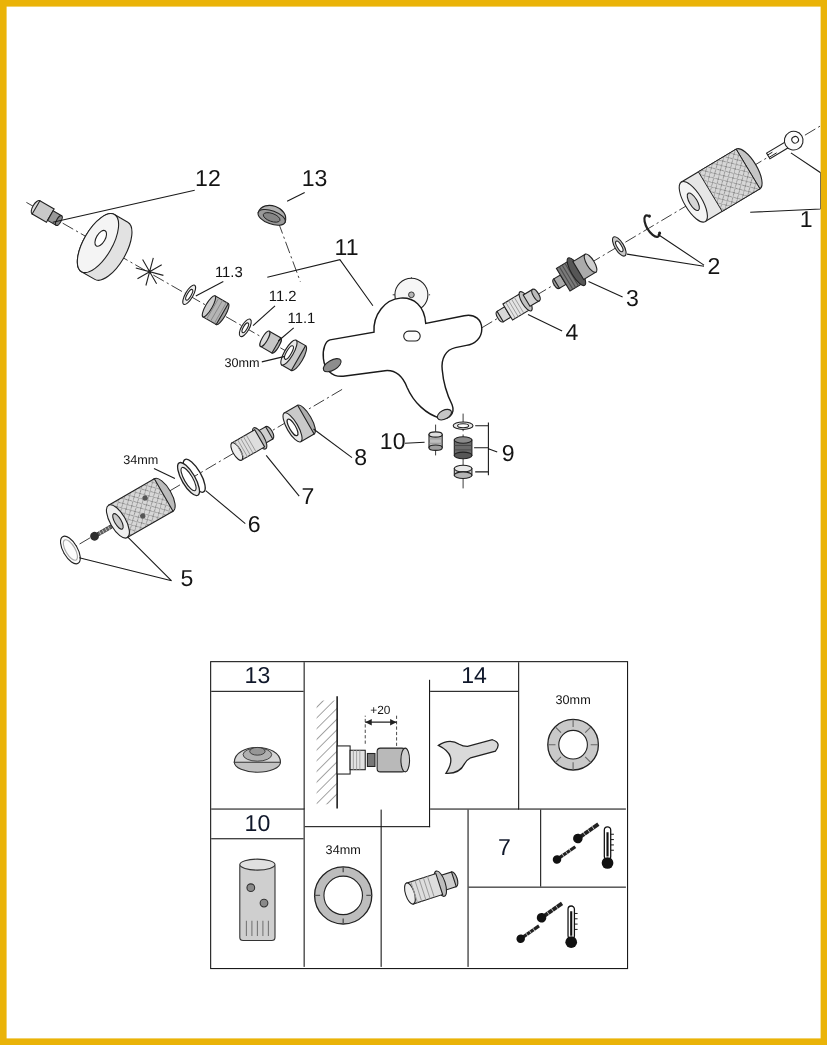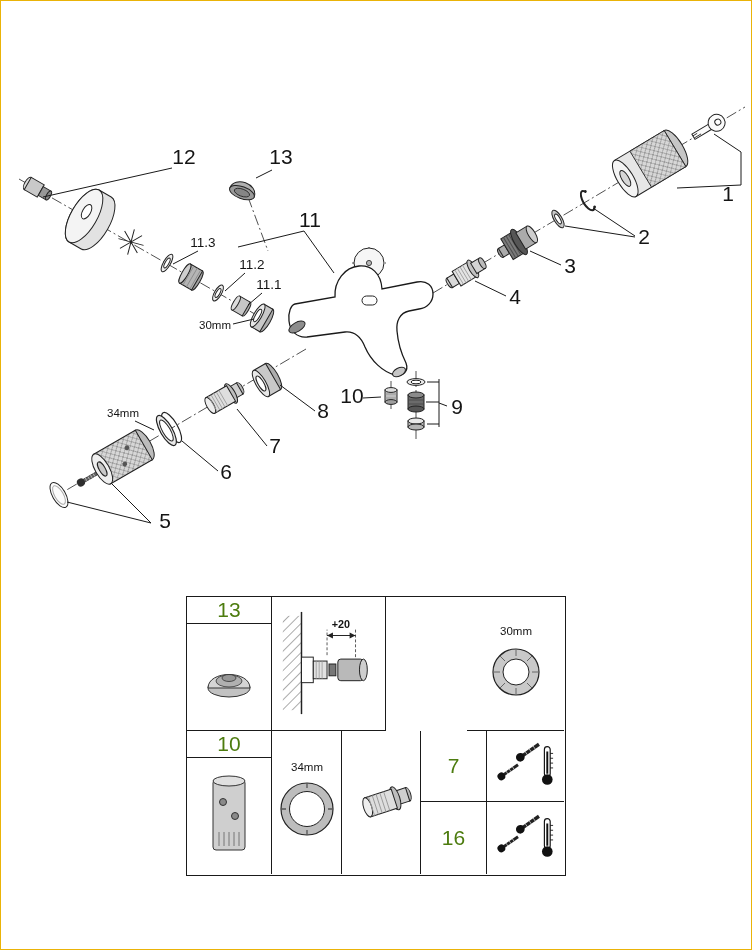--- a/index.html
+++ b/index.html
@@ -1,18 +1,18 @@
 <!DOCTYPE html>
 <html><head>
 <meta charset="utf-8">
 <style>
   html,body { margin:0; padding:0; background:#fff; }
   .page { position:relative; width:752px; height:950px; background:#fff;
-          border:1px solid #eab308; box-sizing:border-box; overflow:hidden;
-          font-family:"Liberation Sans", sans-serif; color:#4d7c0f; }
+          border:6px solid #eab308; box-sizing:border-box; overflow:hidden;
+          font-family:"Liberation Sans", sans-serif; color:#0f172a; }
   .exploded-svg { position:absolute; left:0; top:0; }
   text { font-family:"Liberation Sans", sans-serif; }
   .num    { font-size:21px; fill:#141414; }
   .subnum-t { font-size:13.5px; fill:#141414; }
   .dim    { font-size:11.5px; fill:#141414; }
   .axis   { stroke:#3c3c3c; stroke-width:0.9; stroke-dasharray:11 3 2 3; fill:none; }
   .cl     { stroke:#1a1a1a; stroke-width:1; fill:none; }
 
   .ptable { position:absolute; left:185px; top:595px; width:380px; height:280px;
             border:1.6px solid #1a1a1a; box-sizing:border-box; }
@@ -255,21 +255,21 @@
       <div class="cell-body">
         <svg width="62" height="50" viewBox="0 0 62 50">
           <ellipse cx="31" cy="36" rx="21" ry="9" fill="#c2c2c2" stroke="#333"></ellipse>
           <path d="M10 36 C10 18 52 18 52 36 Z" fill="#d5d5d5" stroke="#333"></path>
           <ellipse cx="31" cy="29" rx="13" ry="6" fill="#b0b0b0" stroke="#333" stroke-width="0.8"></ellipse>
           <ellipse cx="31" cy="26" rx="7" ry="3.5" fill="#969696" stroke="#333" stroke-width="0.8"></ellipse>
         </svg>
       </div>
     </div>
 
-    <div class="cell br bb" style="left:85px; top:0; width:114px; height:134px;font-weight:bold;">
+    <div class="cell br bb" style="left:85px; top:16px; width:114px; height:134px;">
       <div class="cell-body">
         <svg width="112" height="126" viewBox="0 0 114 126">
           <defs>
             <pattern id="hch" width="7" height="7" patternUnits="userSpaceOnUse" patternTransform="rotate(45)">
               <line x1="0" y1="0" x2="0" y2="7" stroke="#555" stroke-width="1"></line>
             </pattern>
           </defs>
           <rect x="10" y="14" width="19" height="96" fill="url(#hch)"></rect>
           <line x1="29" y1="10" x2="29" y2="114" stroke="#222" stroke-width="1.5"></line>
           <rect x="29" y="56" width="12" height="26" fill="#fff" stroke="#222"></rect>
@@ -280,20 +280,30 @@
           <ellipse cx="92" cy="69" rx="4" ry="11" fill="#cfcfcf" stroke="#222"></ellipse>
           <path d="M55 54 V28 M84 56 V28" stroke="#444" stroke-width="0.9" stroke-dasharray="3 2"></path>
           <line x1="55" y1="34" x2="84" y2="34" stroke="#222" stroke-width="1"></line>
           <path d="M55 34 l6 -3 v6 z" fill="#222"></path>
           <path d="M84 34 l-6 -3 v6 z" fill="#222"></path>
           <text x="69" y="26" text-anchor="middle" font-size="11" fill="#141414">+20</text>
         </svg>
       </div>
     </div>
 
+    <div class="cell br bb" style="left:199px; top:0; width:81px; height:134px;">
+      <div class="cell-head">14</div>
+      <div class="cell-body">
+        <svg width="76" height="62" viewBox="0 0 78 62">
+          <g transform="rotate(-15 39 31)">
+            <path d="M 8 18 Q 20 14 27 22 Q 30 25 34 26 L 58 26 Q 66 31 58 37 L 34 37 Q 30 38 27 41 Q 20 49 8 45 Q 16 38 16 31.5 Q 16 25 8 18 Z" fill="#d9d9d9" stroke="#222" stroke-width="1.2"></path>
+          </g>
+        </svg>
+      </div>
+    </div>
 
     <div class="cell bb" style="left:280px; top:0; width:97px; height:134px;">
       <div class="cell-body">
         <svg width="72" height="84" viewBox="0 0 72 84">
           <text x="36" y="13" text-anchor="middle" font-size="11.5" fill="#141414">30mm</text>
           <circle cx="36" cy="50" r="23" fill="#c9c9c9" stroke="#222" stroke-width="1.2"></circle>
           <g stroke="#666" stroke-width="1">
             <path d="M36 27 V34 M36 66 V73 M13 50 H20 M52 50 H59 M20 34 l5 5 M52 66 l-5 -5 M20 66 l5 -5 M52 34 l-5 5"></path>
           </g>
           <circle cx="36" cy="50" r="13" fill="#fff" stroke="#222"></circle>
@@ -358,21 +368,20 @@
             <g transform="translate(59,30)">
               <rect x="-3" y="-19" width="6" height="31" rx="3" fill="#fff" stroke="#111" stroke-width="1.2"></rect>
               <line x1="0" y1="-14" x2="0" y2="9" stroke="#111" stroke-width="2"></line>
               <circle cx="0" cy="15" r="5.5" fill="#111"></circle>
               <path d="M3 -12 h3 M3 -7 h3 M3 -2 h3 M3 3 h3" stroke="#111" stroke-width="0.9"></path>
             </g>
           </svg>
         </div>
       </div>
       <div class="subrow" style="top:71px; height:72px;">
-        <div class="subnum">16</div>
         <div class="subicon">
           <svg width="72" height="60" viewBox="0 0 74 62">
             <g transform="translate(14,40) rotate(-35)">
               <rect x="0" y="-1.5" width="18" height="3" fill="#222"></rect>
               <circle cx="-3" cy="0" r="4" fill="#111"></circle>
               <path d="M4 -2 V2 M8 -2 V2 M12 -2 V2" stroke="#ddd" stroke-width="0.7"></path>
             </g>
             <g transform="translate(34,20) rotate(-35)">
               <rect x="0" y="-1.8" width="20" height="3.6" fill="#222"></rect>
               <circle cx="-3.5" cy="0" r="4.5" fill="#111"></circle>

